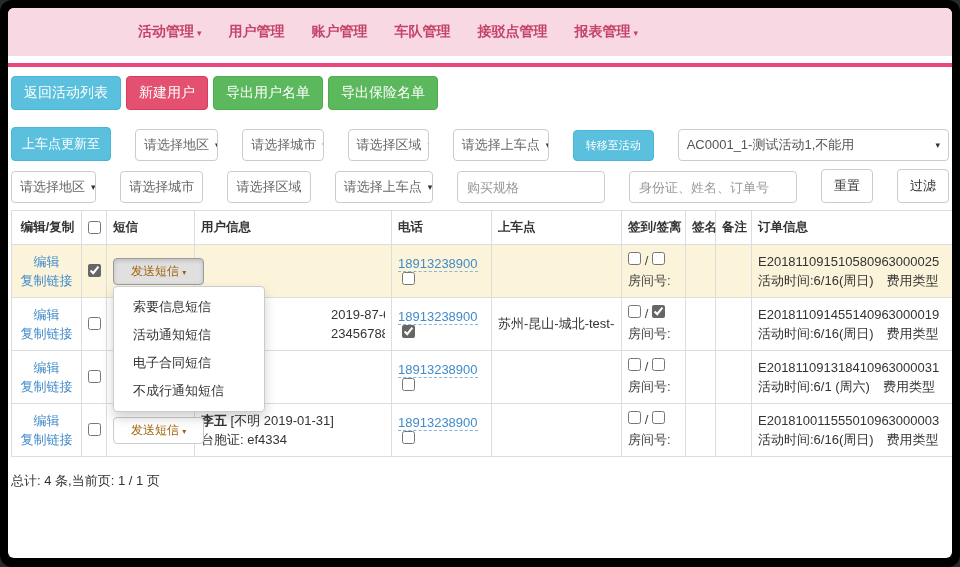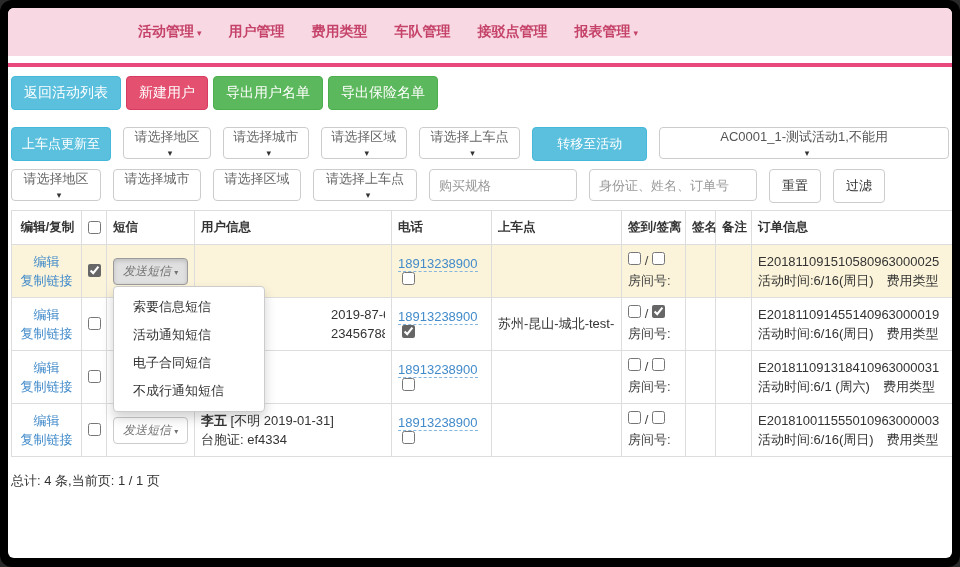--- a/index.html
+++ b/index.html
@@ -21,42 +21,42 @@
 
   
   .toolbar { margin:9px 3px; display:flex; gap:5px; }
   .btn { display:inline-flex; align-items:center; justify-content:center; border-radius:4px; padding:7px 12px; font-size:14px; color:#fff; border:1px solid transparent; cursor:pointer; white-space:nowrap; font-family:inherit; }
   .btn-info    { background:#5bc0de; border-color:#46b8da; }
   .btn-pink    { background:#e4506f; border-color:#d93a62; }
   .btn-success { background:#5cb85c; border-color:#4cae4c; }
   .btn-default { background:#fff; border-color:#ccc; color:#333; font-size:13px; }
 
   
-  .filters { margin:17px 3px 0; display:flex; gap:12px; align-items:flex-start; }
+  .filters { margin:17px 3px 0; display:flex; gap:24px; align-items:flex-end; }
   .filters.second { margin-top:8px; }
-  .sel { height:32px; border:1px solid #ccc; border-radius:4px; background:#fff; display:flex; align-items:center; justify-content:space-between; padding:0 8px; font-size:13px; color:#666; cursor:pointer; white-space:nowrap; overflow:hidden;flex-direction:column; }
+  .sel { height:32px; border:1px solid #ccc; border-radius:4px; background:#fff; display:flex; align-items:center; justify-content:space-between; padding:12px 8px; font-size:13px; color:#666; cursor:pointer; white-space:nowrap; overflow:hidden; }
   .sel-caret { font-size:9px; color:#333; margin-left:6px; }
   .w90{width:90px;} .w88{width:88px;} .w104{width:104px;}
   .sel-activity { width:298px; color:#555; }
   .inp { height:32px; border:1px solid #ccc; border-radius:4px; padding:14px 9px; font-size:13px; color:#555; font-family:inherit; }
   .inp::placeholder { color:#999; }
   .inp-spec { width:148px; }
   .inp-search { width:168px; }
 
   
   .table-wrap { margin:7px 0 0 3px; overflow:hidden; }
   table { border-collapse:collapse; table-layout:fixed; width:1180px; }
   th, td { border:1px solid #ddd; }
   th { padding:8px 4px 8px 6px; font-size:12.5px; color:#333; text-align:left; white-space:nowrap; overflow:visible; }
   td { padding:5px 6px; font-size:13px; color:#333; vertical-align:middle; }
   tr.body-row { height:53px; }
   tr.selected td { background:#fbf4da; }
   .c-center { text-align:center; }
   .edit-link { display:block; text-align:center; color:#428bca; text-decoration:none; line-height:19px; cursor:pointer; }
-  .btn-sms { background:#fff; border:1px solid #ccc; border-radius:4px; padding:4px 9px; font-size:12px; color:#737373; cursor:pointer; white-space:nowrap; font-family:inherit;font-style:italic; }
+  .btn-sms { background:#fff; border:1px solid #ccc; border-radius:4px; padding:4px 17px; font-size:12px; color:#a16207; cursor:pointer; white-space:nowrap; font-family:inherit; }
   .btn-sms .caret2 { font-size:8px; }
   .btn-sms.active { background:#e0e0e0; border-color:#9b9b9b; box-shadow:inset 0 2px 4px rgba(0,0,0,.15); }
   .sms-cell { position:relative; }
   .dropdown-menu { position:absolute; top:41px; left:6px; width:152px; background:#fff; border:1px solid #ccc; border-radius:4px; box-shadow:0 6px 12px rgba(0,0,0,.18); padding:6px 0; z-index:20; }
   .dropdown-menu a { display:block; padding:5px 19px; font-size:13px; color:#333; text-decoration:none; white-space:nowrap; cursor:pointer; }
   .u-line { line-height:19px; white-space:nowrap; overflow:hidden; }
   .indent .u-line { padding-left:130px; }
   .phone { color:#428bca; border-bottom:1px dashed #85b6dd; text-decoration:none; font-size:13px; cursor:pointer; }
   .mini { width:13px; height:13px; vertical-align:top; margin:1px 0 0 4px; accent-color:#666; }
   .c-sign div { line-height:20px; color:#444; white-space:nowrap; }
@@ -66,21 +66,21 @@
 </style>
 </head>
 <body>
 
 <div class="shell">
   <div class="page">
 
     <div class="navbar">
       <a class="nav-link"><span>活动管理</span><span class="nav-caret">▾</span></a>
       <a class="nav-link"><span>用户管理</span></a>
-      <a class="nav-link"><span>费用类型</span></a>
+      <a class="nav-link"><span>账户管理</span></a>
       <a class="nav-link"><span>车队管理</span></a>
       <a class="nav-link"><span>接驳点管理</span></a>
       <a class="nav-link"><span>报表管理</span><span class="nav-caret">▾</span></a>
     </div>
     <div class="divider"></div>
 
 
     <div class="toolbar">
       <button class="btn btn-info">返回活动列表</button>
       <button class="btn btn-pink">新建用户</button>
@@ -99,21 +99,21 @@
           <span class="sel-caret">▾</span>
         </div>
       <div class="sel w88">
           <span>请选择区域</span>
           <span class="sel-caret">▾</span>
         </div>
       <div class="sel w104">
           <span>请选择上车点</span>
           <span class="sel-caret">▾</span>
         </div>
-      <button class="btn btn-info" style="font-size:13px;padding:7px 24px;">转移至活动</button>
+      <button class="btn btn-info" style="font-size:11px;padding:7px 12px;">转移至活动</button>
       <div class="sel sel-activity">
           <span>AC0001_1-测试活动1,不能用</span>
           <span class="sel-caret">▾</span>
         </div>
     </div>
 
     <div class="filters second">
       <div class="sel w90">
           <span>请选择地区</span>
           <span class="sel-caret">▾</span>

